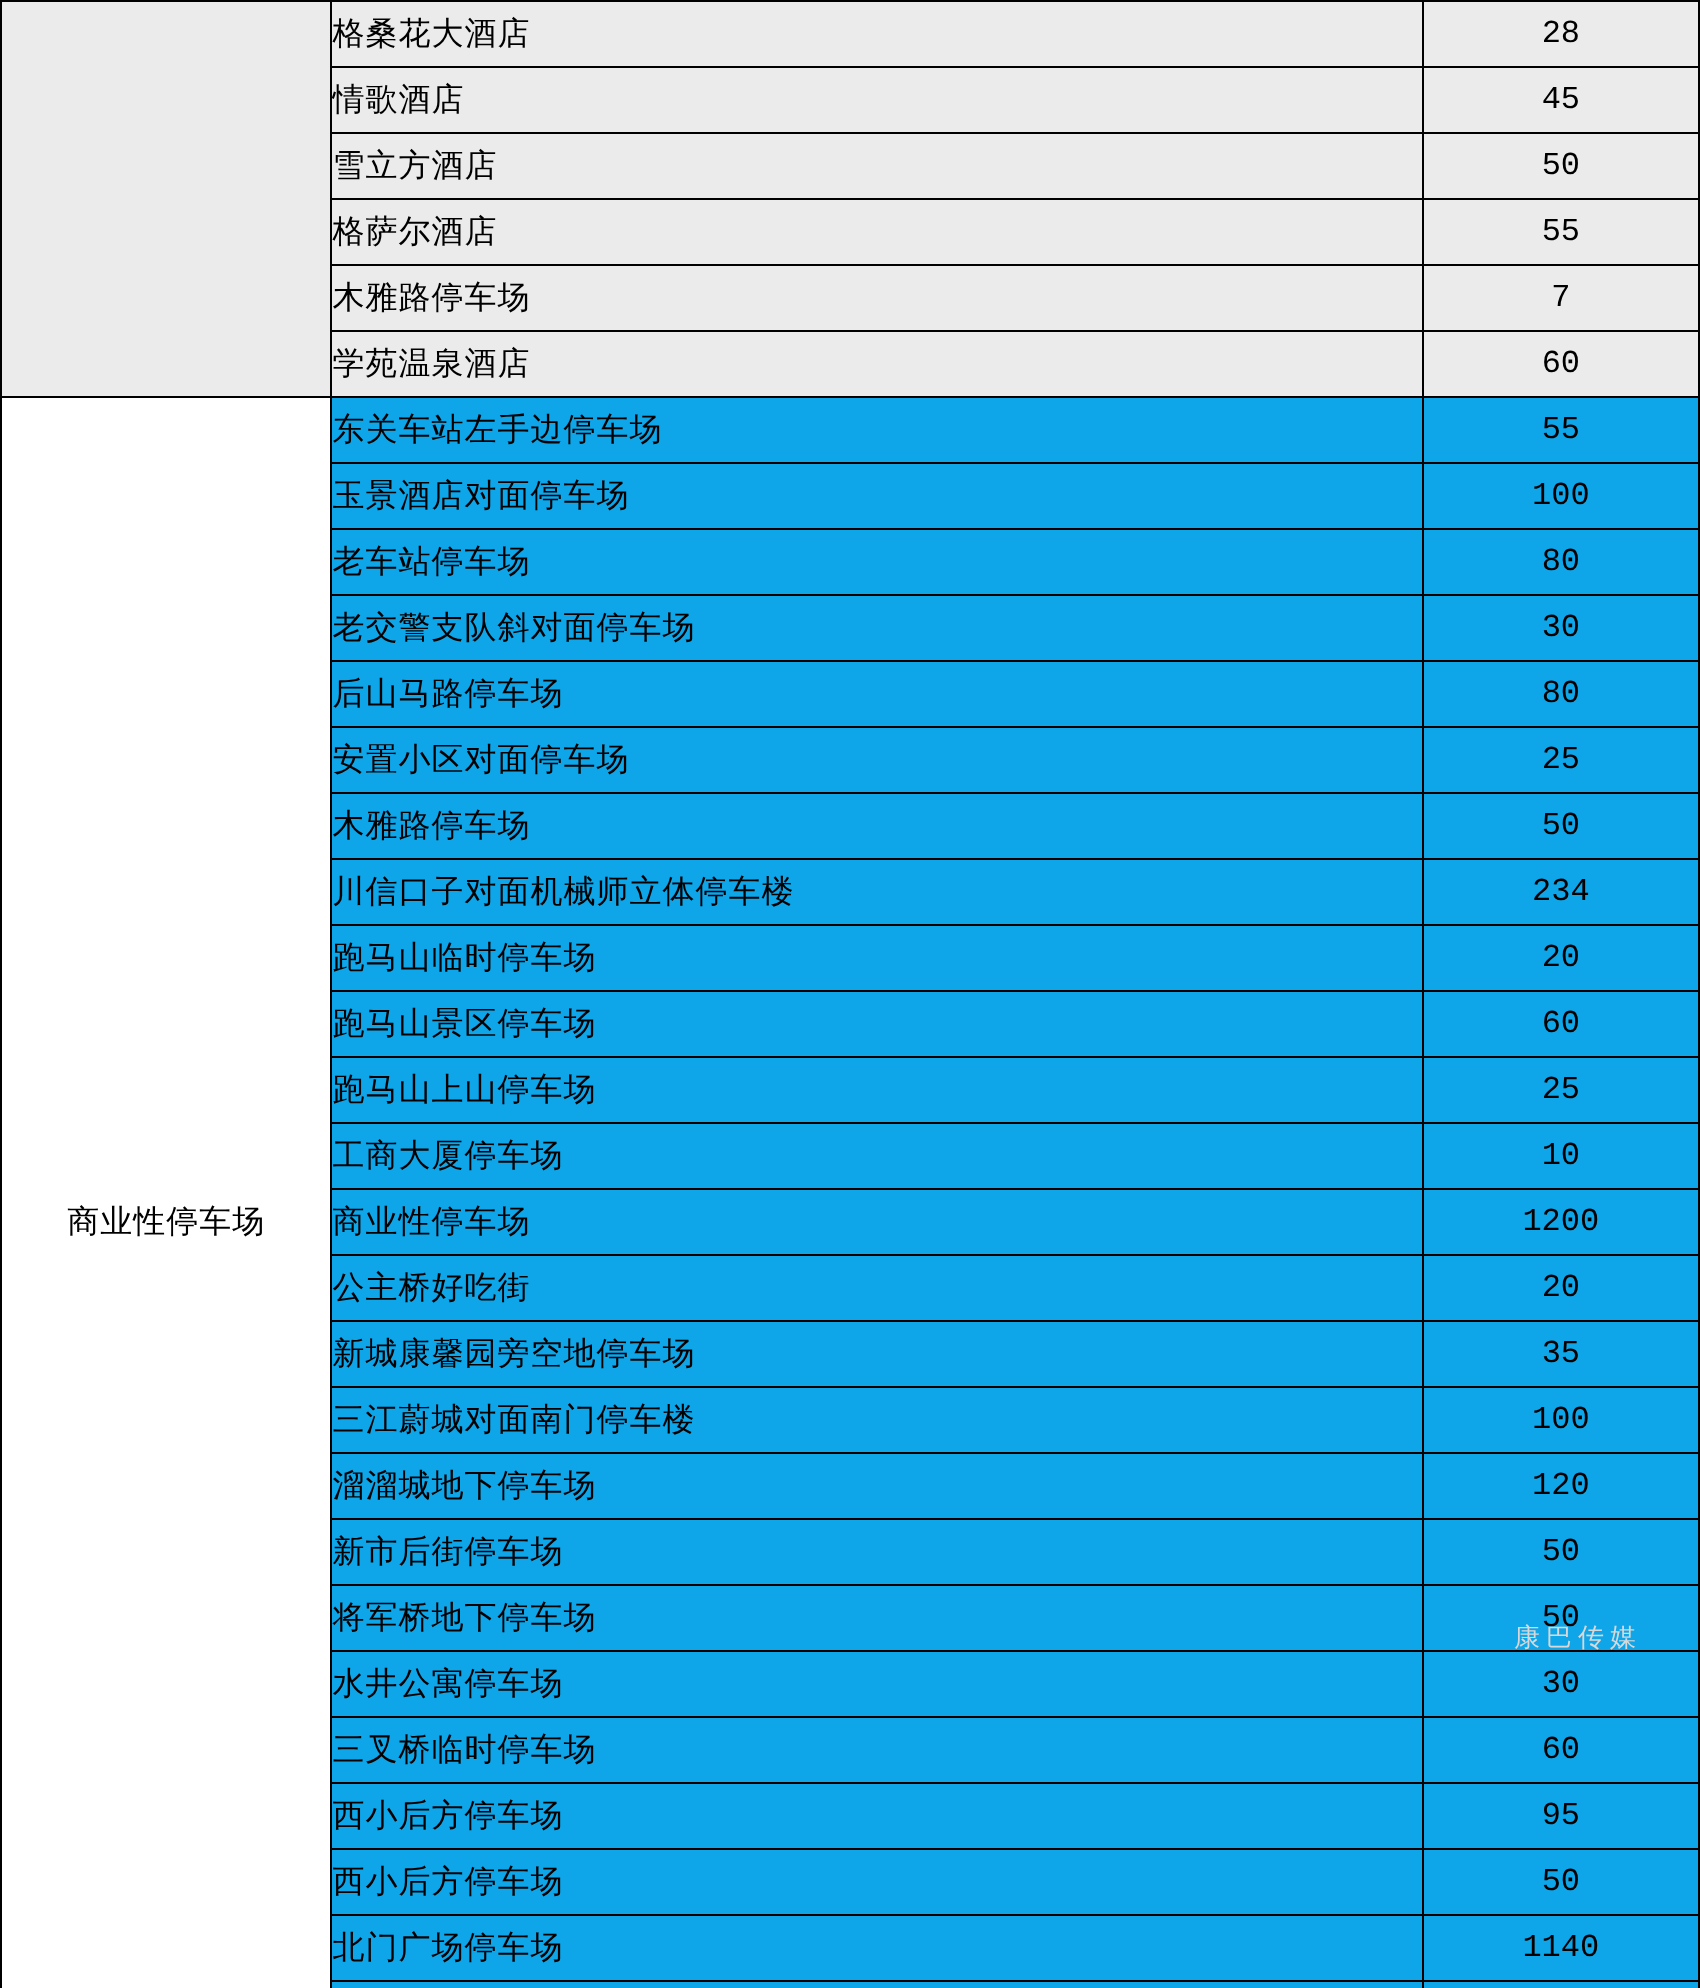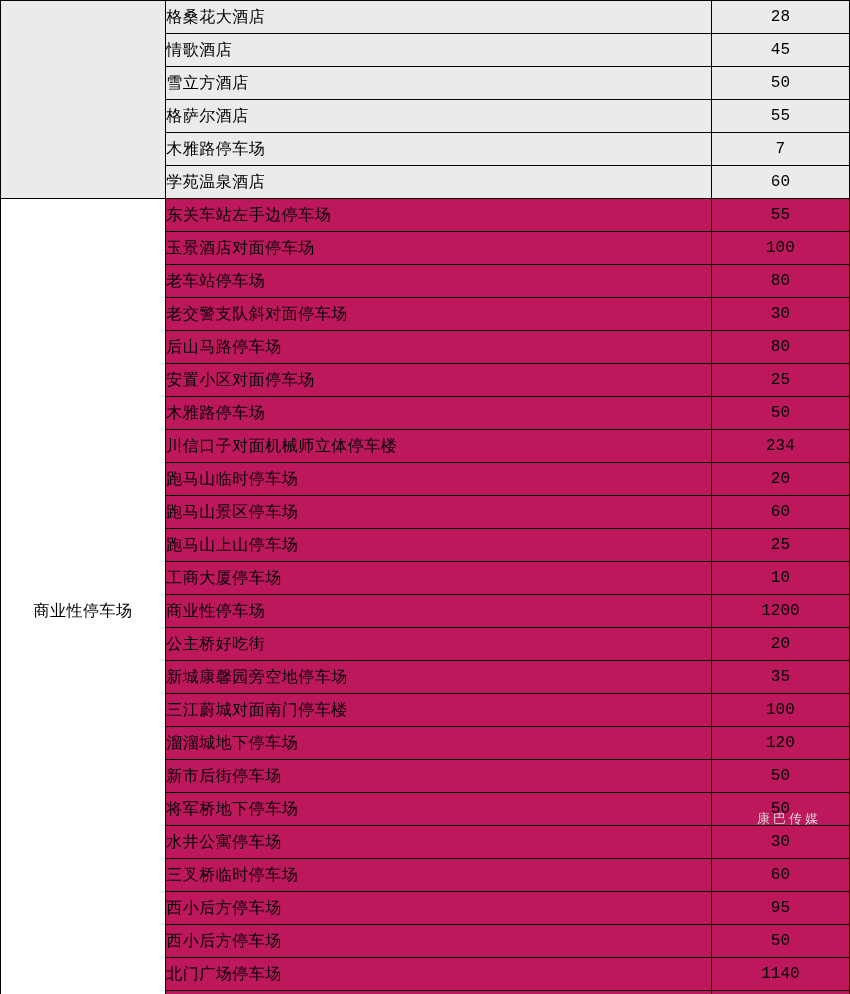--- a/index.html
+++ b/index.html
@@ -57,21 +57,21 @@
     text-align: center;
     font-size: 16px;
     font-family: Liberation Mono, monospace;
   }
   tr.shaded td.name-cell,
   tr.shaded td.count-cell {
     background: #ebebeb;
   }
   tr.plain td.name-cell,
   tr.plain td.count-cell {
-    background: #be185d;
+    background: #0ea5e9;
   }
   
   td.group-shade {
     background: #ebebeb;
     border: 1px solid #000000;
     border-left: 1px solid #000000;
   }
   .watermark {
     position: absolute;
     right: 29px;

